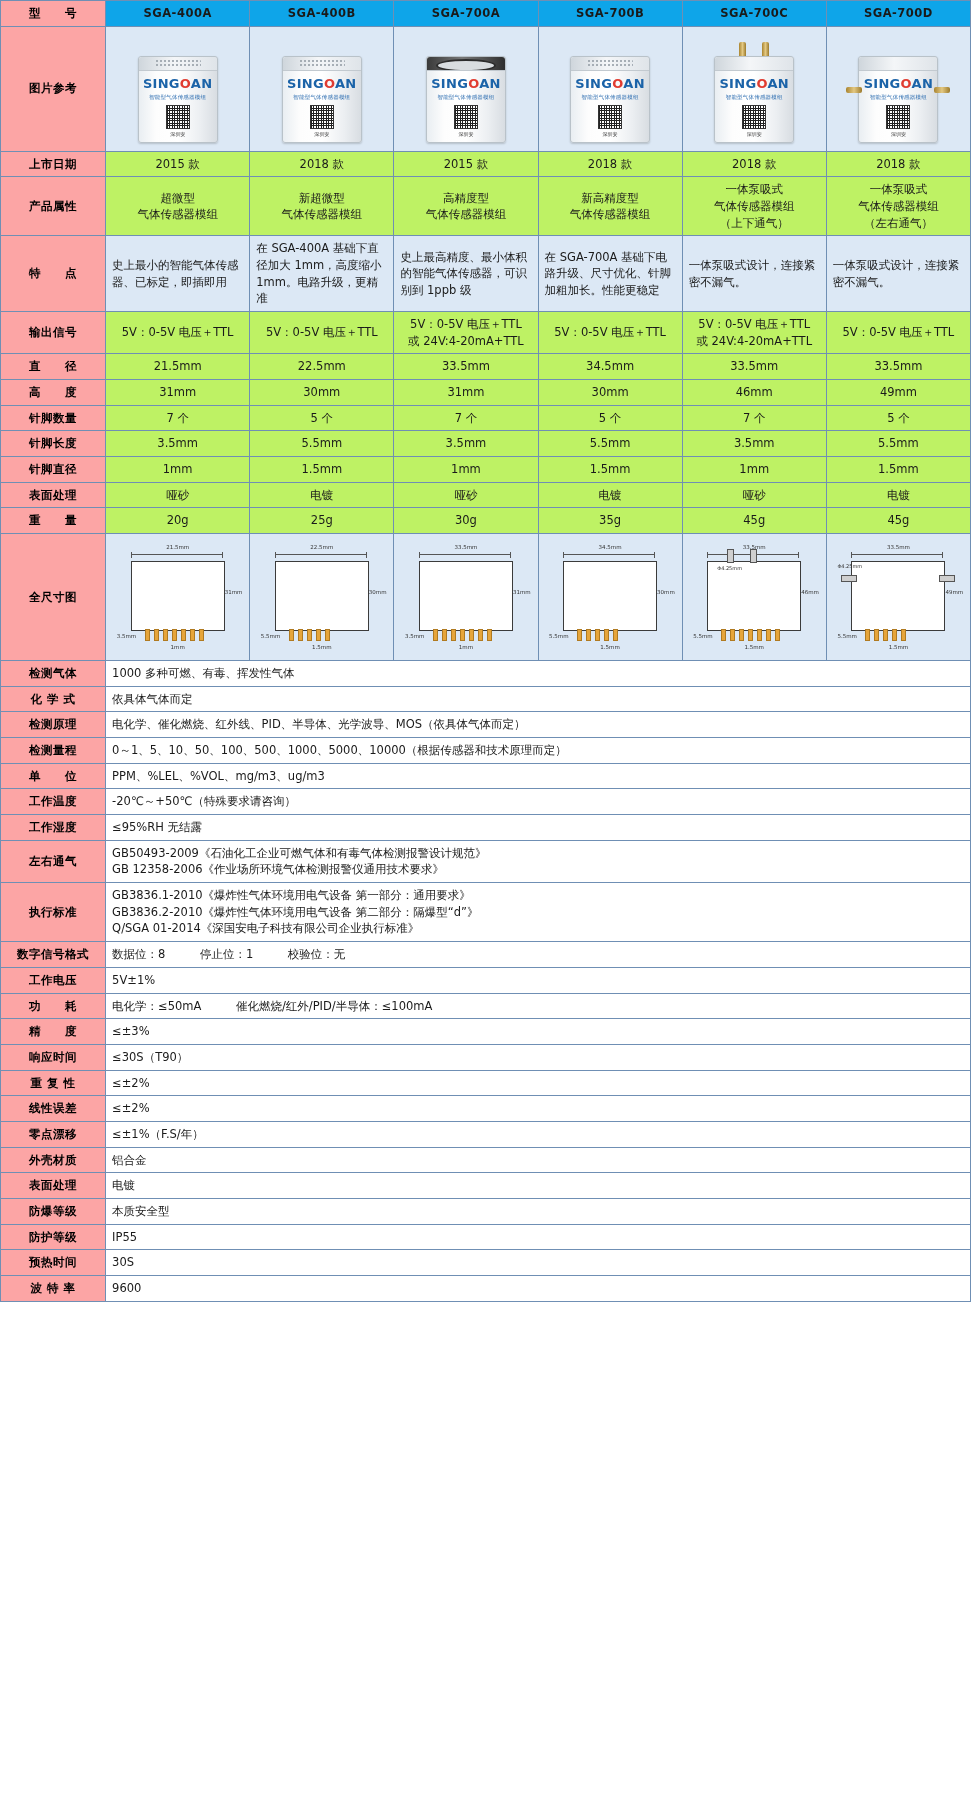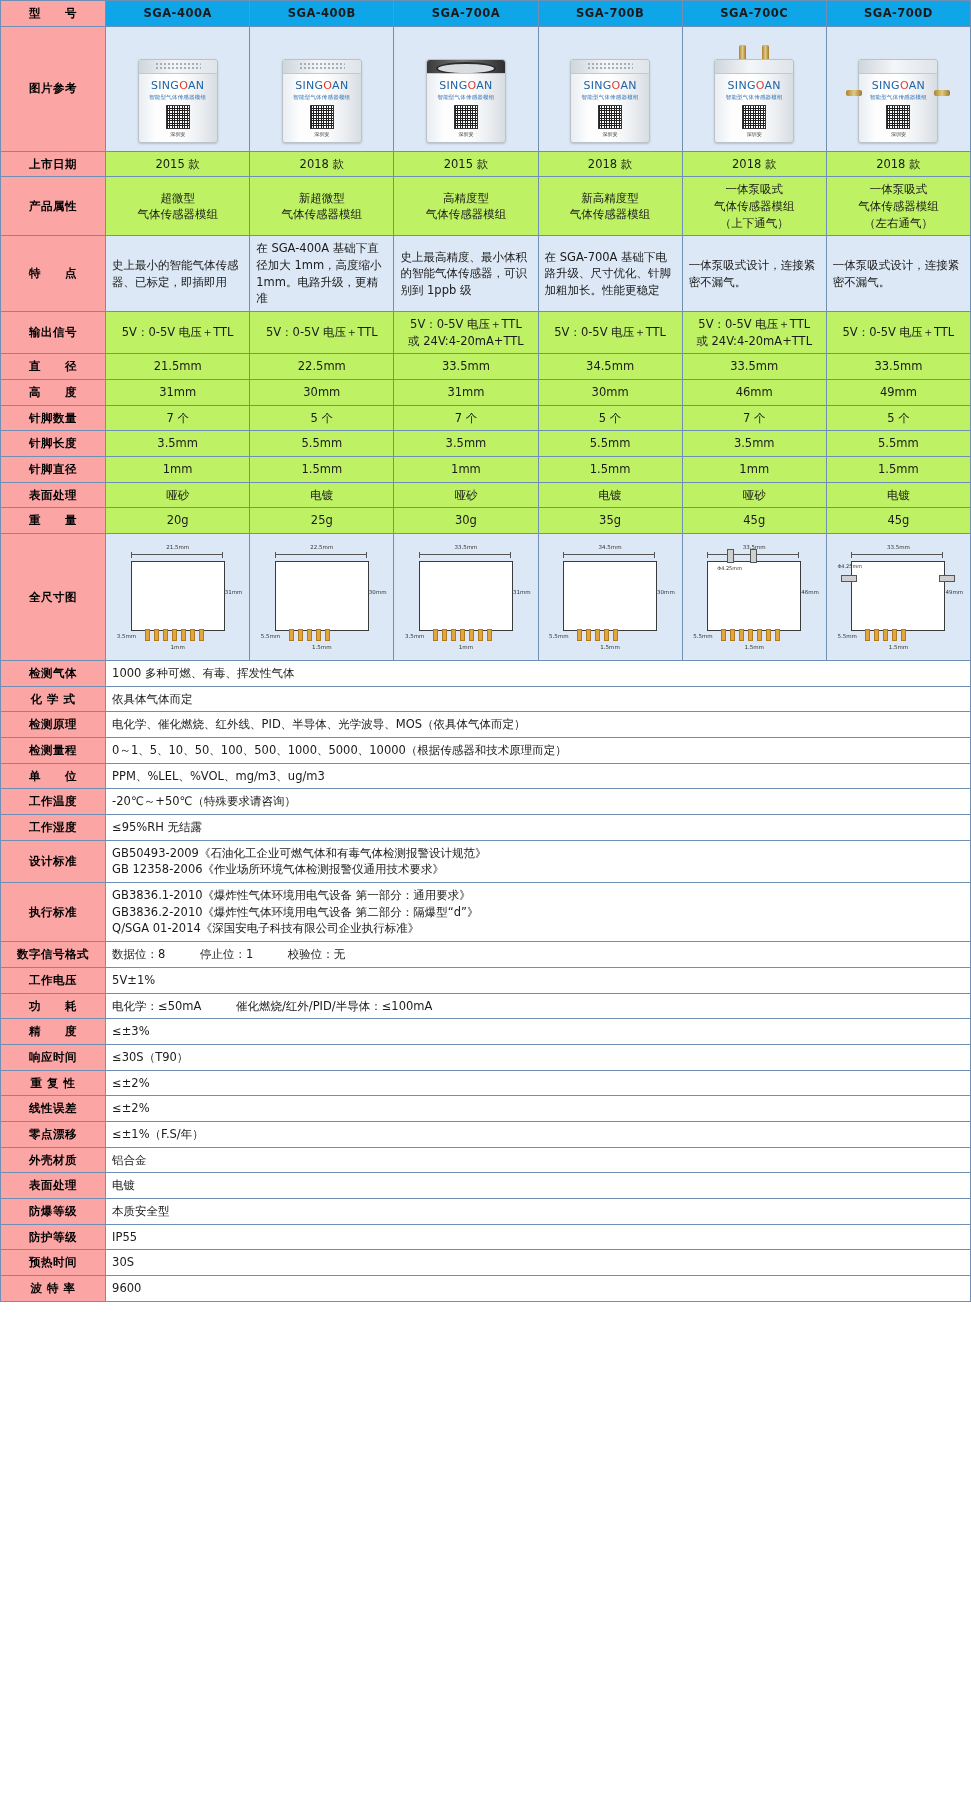--- a/index.html
+++ b/index.html
@@ -120,22 +120,22 @@
     border-radius: 50%;
     border: 2px solid #2c2c2c;
     background: #d9dde0;
   }
   .sensor .body {
     position: relative;
     padding-top: 4px;
     text-align: center;
   }
   .sensor .logo {
-    font-size: 11px;
-    font-weight: normal;
+    font-size: 13px;
+    font-weight: bold;
     color: #1b63a8;
     letter-spacing: .3px;
   }
   .sensor .logo .dot { color: #e03c31; }
   .sensor .sub {
     font-size: 5.5px;
     color: #2b6cb0;
     letter-spacing: .2px;
     margin-top: 1px;
   }
@@ -684,21 +684,21 @@
       </tr>
       <tr>
         <td class="lbl">工作温度</td>
         <td class="val-left multi-line" colspan="6">-20℃～+50℃（特殊要求请咨询）</td>
       </tr>
       <tr>
         <td class="lbl">工作湿度</td>
         <td class="val-left multi-line" colspan="6">≤95%RH 无结露</td>
       </tr>
       <tr>
-        <td class="lbl">设计标准</td>
+        <td class="lbl">左右通气</td>
         <td class="val-left multi-line" colspan="6">GB50493-2009《石油化工企业可燃气体和有毒气体检测报警设计规范》
 GB 12358-2006《作业场所环境气体检测报警仪通用技术要求》</td>
       </tr>
       <tr>
         <td class="lbl">执行标准</td>
         <td class="val-left multi-line" colspan="6">GB3836.1-2010《爆炸性气体环境用电气设备 第一部分：通用要求》
 GB3836.2-2010《爆炸性气体环境用电气设备 第二部分：隔爆型“d”》
 Q/SGA 01-2014《深国安电子科技有限公司企业执行标准》</td>
       </tr>
       <tr>

